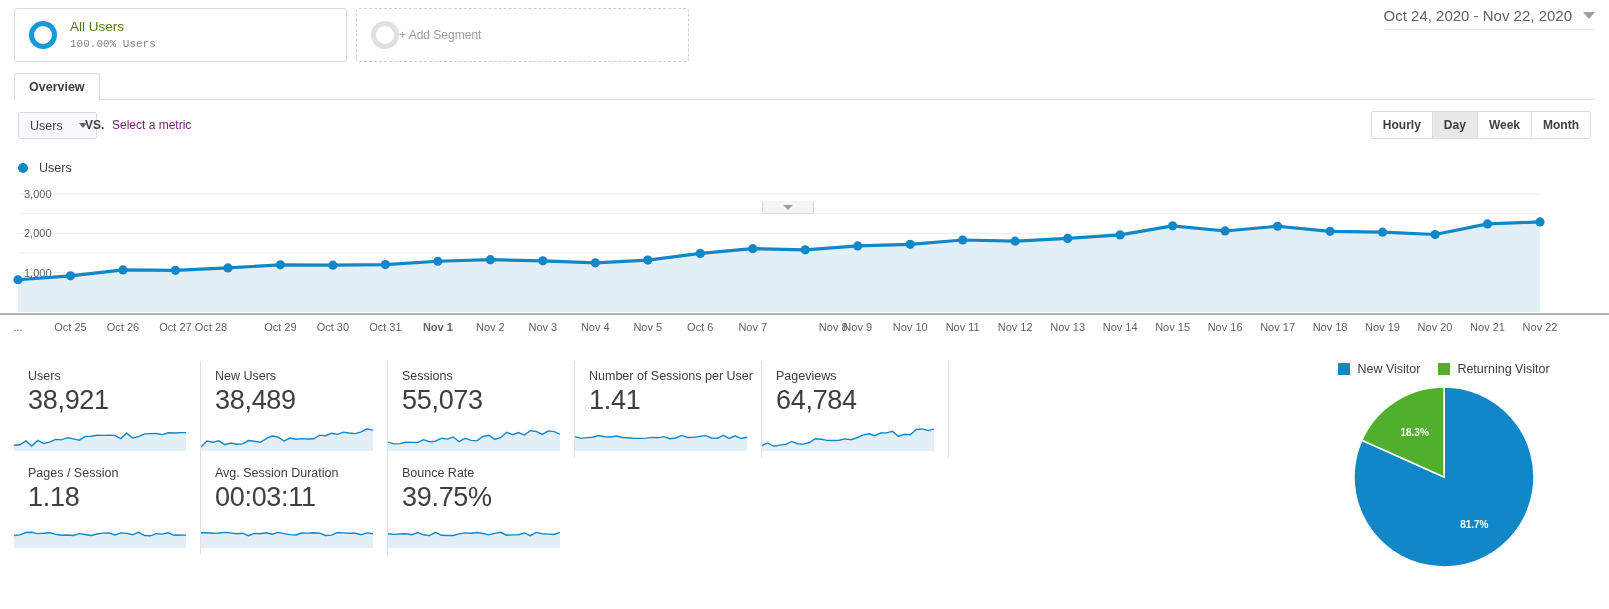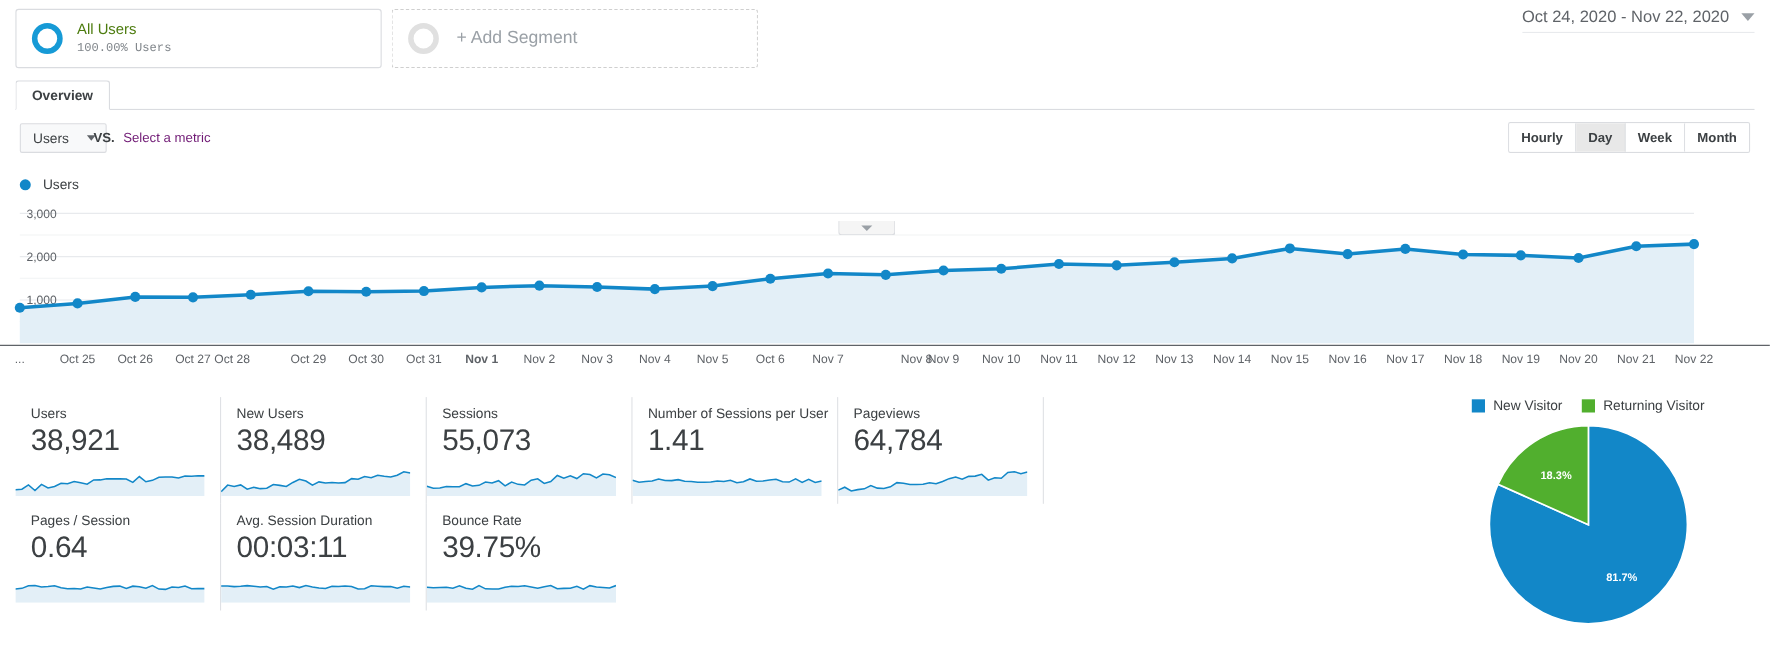--- a/index.html
+++ b/index.html
@@ -28,21 +28,21 @@
   .segment-chip.add {
     left: 356px; width: 333px;
     border: 1px dashed #cfcfcf; background: #fff;
   }
   .ring { width: 28px; height: 28px; border-radius: 50%; flex: none; }
   .ring.blue  { border: 5px solid #169ad6; }
   .ring.grey  { border: 5px solid #e0e0e0; }
   .seg-text { margin-left: 13px; line-height: 1.25; }
   .seg-title { font-size: 13.5px; color: #4d7c0f; }
   .seg-sub   { font-size: 11px; color: #80868b; margin-top: 2px; font-family: Liberation Mono, monospace; }
-  .add-label { margin-left: 16px; font-size: 16px; color: #9aa0a6; }
+  .add-label { font-size: 12px; color: #9aa0a6; }
 
   .daterange {
     position: absolute; top: 7px; right: 14px;
     display: flex; align-items: center;
     font-size: 15px; color: #5f6368;
     border-bottom: 1px solid #e8eaed;
     padding-bottom: 5px;
   }
   .daterange .caret {
     width: 0; height: 0; margin-left: 11px;
@@ -353,21 +353,21 @@
     <div class="card card-pad">
       <div class="card-label">Pageviews</div>
       <div class="card-value">64,784</div>
       <svg width="172" height="28" class="spark">
         <path d="M 0 22.58160185185185 L 5.931034482758621 19.93132370157514 L 11.862068965517242 23.28873073648361 L 17.793103448275865 22.118045178799488 L 23.724137931034484 21.414155917411666 L 29.655172413793103 18.40661850787569 L 35.58620689655173 20.759655172413794 L 41.51724137931035 21.092154799914855 L 47.44827586206897 19.54567294593444 L 53.37931034482759 15.776431832694765 L 59.310344827586206 16.235320349084716 L 65.24137931034483 17.423894050659854 L 71.17241379310346 17.5423751596424 L 77.10344827586208 17.21765256492124 L 83.0344827586207 15.863281822051935 L 88.96551724137932 16.775485153256703 L 94.89655172413794 14.757151447424434 L 100.82758620689656 12.133836260110687 L 106.75862068965517 10.745761813537676 L 112.6896551724138 12.675816996594293 L 118.62068965517241 10.057557364836098 L 124.55172413793105 9.827205140485315 L 130.48275862068965 8.243649212430821 L 136.41379310344828 13.456445136228181 L 142.34482758620692 11.289815134099618 L 148.27586206896552 11.834648094934014 L 154.20689655172416 6.496499574286929 L 160.13793103448276 5.851591794380585 L 166.0689655172414 7.614813644103876 L 172 6.103720679012344 L 172 28 L 0 28 Z" fill="#e3eff7" stroke="none"></path>
         <path d="M 0 22.58160185185185 L 5.931034482758621 19.93132370157514 L 11.862068965517242 23.28873073648361 L 17.793103448275865 22.118045178799488 L 23.724137931034484 21.414155917411666 L 29.655172413793103 18.40661850787569 L 35.58620689655173 20.759655172413794 L 41.51724137931035 21.092154799914855 L 47.44827586206897 19.54567294593444 L 53.37931034482759 15.776431832694765 L 59.310344827586206 16.235320349084716 L 65.24137931034483 17.423894050659854 L 71.17241379310346 17.5423751596424 L 77.10344827586208 17.21765256492124 L 83.0344827586207 15.863281822051935 L 88.96551724137932 16.775485153256703 L 94.89655172413794 14.757151447424434 L 100.82758620689656 12.133836260110687 L 106.75862068965517 10.745761813537676 L 112.6896551724138 12.675816996594293 L 118.62068965517241 10.057557364836098 L 124.55172413793105 9.827205140485315 L 130.48275862068965 8.243649212430821 L 136.41379310344828 13.456445136228181 L 142.34482758620692 11.289815134099618 L 148.27586206896552 11.834648094934014 L 154.20689655172416 6.496499574286929 L 160.13793103448276 5.851591794380585 L 166.0689655172414 7.614813644103876 L 172 6.103720679012344" fill="none" stroke="#1287c8" stroke-width="1.4"></path>
       </svg>
     </div>
     <div class="card card-pad">
       <div class="card-label">Pages / Session</div>
-      <div class="card-value">0.64</div>
+      <div class="card-value">1.18</div>
       <svg width="172" height="28" class="spark">
         <path d="M 0 15.465880725308644 L 5.931034482758621 14.864709166666664 L 11.862068965517242 12.551642237654319 L 17.793103448275865 12.20813549382716 L 23.724137931034484 13.645111157407406 L 29.655172413793103 13.203358117283951 L 35.58620689655173 12.562331929012343 L 41.51724137931035 14.335754814814813 L 47.44827586206897 15.264815663580244 L 53.37931034482759 15.026970030864195 L 59.310344827586206 15.435140138888887 L 65.24137931034483 13.630914876543208 L 71.17241379310346 14.496949799382715 L 77.10344827586208 15.441767129629632 L 83.0344827586207 14.007355756172839 L 88.96551724137932 13.074371234567899 L 94.89655172413794 12.854135787037036 L 100.82758620689656 14.89263830246913 L 106.75862068965517 12.86133433641975 L 112.6896551724138 13.377946111111108 L 118.62068965517241 14.785262515432098 L 124.55172413793105 12.356339104938268 L 130.48275862068965 15.511698101851849 L 136.41379310344828 15.787328395061728 L 142.34482758620692 13.661485540123454 L 148.27586206896552 14.150291759259257 L 154.20689655172416 12.793735941358023 L 160.13793103448276 15.275273641975307 L 166.0689655172414 14.99942708333333 L 172 15.113785154320986 L 172 28 L 0 28 Z" fill="#e3eff7" stroke="none"></path>
         <path d="M 0 15.465880725308644 L 5.931034482758621 14.864709166666664 L 11.862068965517242 12.551642237654319 L 17.793103448275865 12.20813549382716 L 23.724137931034484 13.645111157407406 L 29.655172413793103 13.203358117283951 L 35.58620689655173 12.562331929012343 L 41.51724137931035 14.335754814814813 L 47.44827586206897 15.264815663580244 L 53.37931034482759 15.026970030864195 L 59.310344827586206 15.435140138888887 L 65.24137931034483 13.630914876543208 L 71.17241379310346 14.496949799382715 L 77.10344827586208 15.441767129629632 L 83.0344827586207 14.007355756172839 L 88.96551724137932 13.074371234567899 L 94.89655172413794 12.854135787037036 L 100.82758620689656 14.89263830246913 L 106.75862068965517 12.86133433641975 L 112.6896551724138 13.377946111111108 L 118.62068965517241 14.785262515432098 L 124.55172413793105 12.356339104938268 L 130.48275862068965 15.511698101851849 L 136.41379310344828 15.787328395061728 L 142.34482758620692 13.661485540123454 L 148.27586206896552 14.150291759259257 L 154.20689655172416 12.793735941358023 L 160.13793103448276 15.275273641975307 L 166.0689655172414 14.99942708333333 L 172 15.113785154320986" fill="none" stroke="#1287c8" stroke-width="1.4"></path>
       </svg>
     </div>
     <div class="card card-pad">
       <div class="card-label">Avg. Session Duration</div>
       <div class="card-value">00:03:11</div>
       <svg width="172" height="28" class="spark">
         <path d="M 0 12.817880432098763 L 5.931034482758621 12.816382021604937 L 11.862068965517242 13.294066018518516 L 17.793103448275865 12.99412131172839 L 23.724137931034484 12.39480345679012 L 29.655172413793103 12.908634675925924 L 35.58620689655173 13.67920385802469 L 41.51724137931035 13.182766558641976 L 47.44827586206897 15.634644999999999 L 53.37931034482759 13.371628070987654 L 59.310344827586206 13.678771327160494 L 65.24137931034483 12.76339699074074 L 71.17241379310346 14.173493950617285 L 77.10344827586208 12.38131776234568 L 83.0344827586207 13.604190648148148 L 88.96551724137932 14.583301496913577 L 94.89655172413794 14.996105864197531 L 100.82758620689656 13.05192597222222 L 106.75862068965517 13.099550709876542 L 112.6896551724138 12.814435632716048 L 118.62068965517241 13.208702962962962 L 124.55172413793105 15.427941589506169 L 130.48275862068965 15.145607067901231 L 136.41379310344828 12.573021620370367 L 142.34482758620692 12.859774135802468 L 148.27586206896552 13.280920169753086 L 154.20689655172416 13.246981944444446 L 160.13793103448276 14.704348348765429 L 166.0689655172414 12.926074938271604 L 172 13.729083935185184 L 172 28 L 0 28 Z" fill="#e3eff7" stroke="none"></path>

